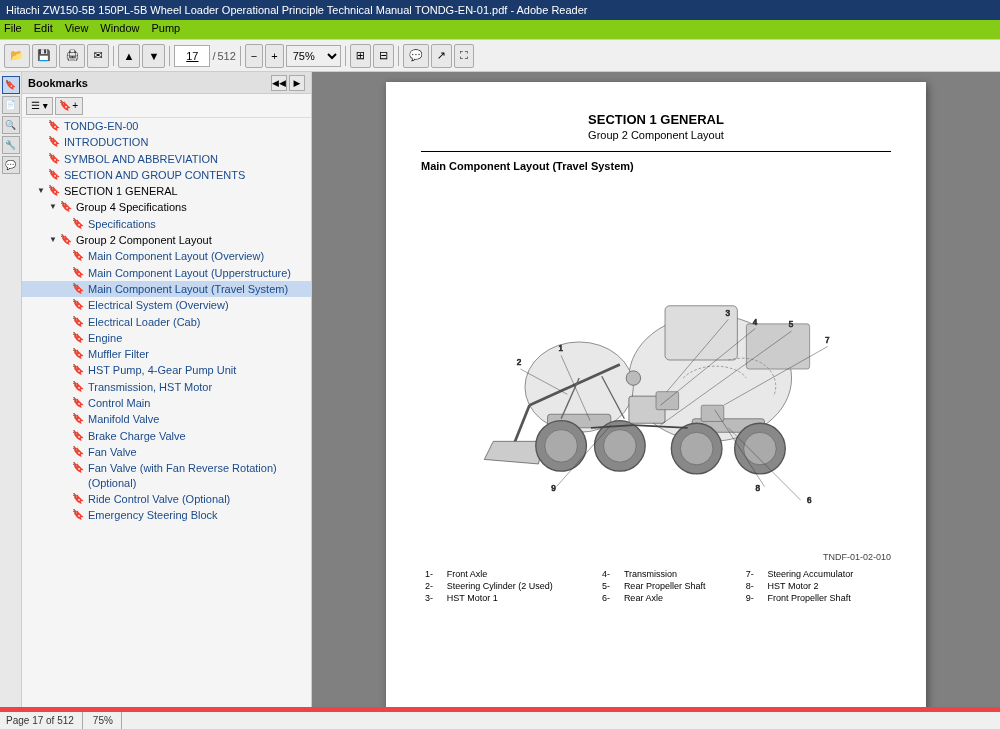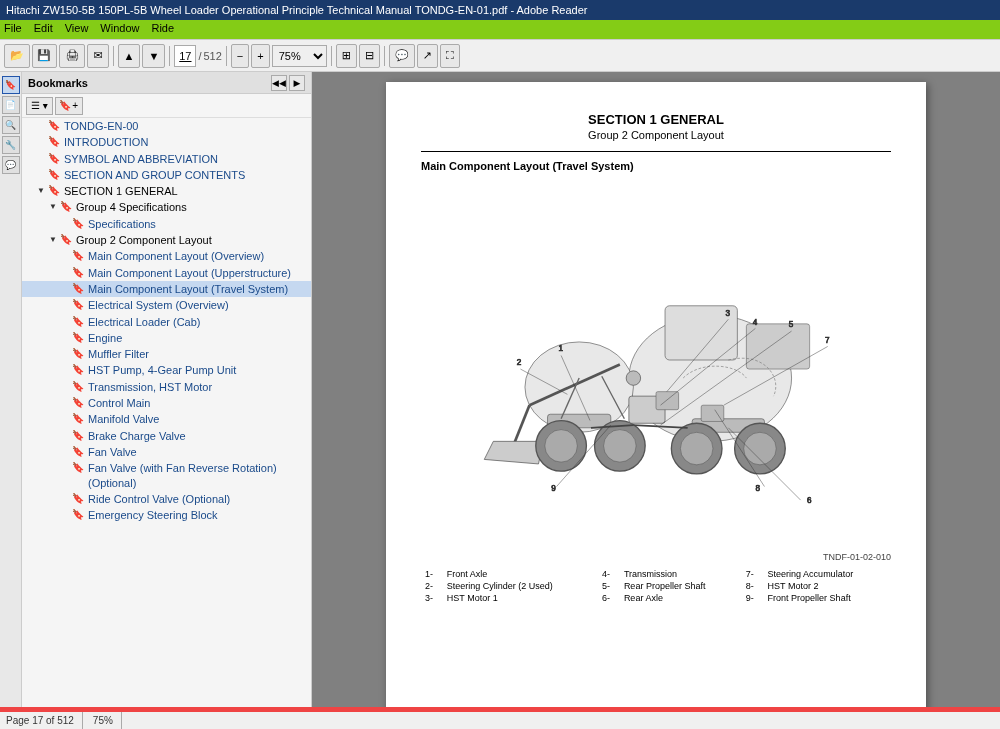--- a/index.html
+++ b/index.html
@@ -49,21 +49,21 @@
       display: flex;
       align-items: center;
       justify-content: center;
     }
     .tb-separator { width: 1px; background: #aaa; height: 20px; margin: 0 2px; }
     .tb-input {
       border: 1px solid #aaa;
       padding: 1px 3px;
       font-size: 11px;
       height: 22px;
-      width: 22px;
+      width: 36px;
       text-align: center;
       text-decoration: underline;
     }
     .tb-label { font-size: 11px; color: #555; }
     .tb-zoom-select {
       border: 1px solid #aaa;
       font-size: 11px;
       height: 22px;
       padding: 0 2px;
     }
@@ -288,21 +288,21 @@
 
 <div id="title-bar">
   <span>Hitachi ZW150-5B 150PL-5B Wheel Loader Operational Principle Technical Manual TONDG-EN-01.pdf - Adobe Reader</span>
 </div>
 
 <div id="menu-bar">
   <span class="menu-item">File</span>
   <span class="menu-item">Edit</span>
   <span class="menu-item">View</span>
   <span class="menu-item">Window</span>
-  <span class="menu-item">Ride</span>
+  <span class="menu-item">Pump</span>
 </div>
 
 <div id="toolbar">
   <button class="tb-btn">📂</button>
   <button class="tb-btn">💾</button>
   <button class="tb-btn">🖨</button>
   <button class="tb-btn">✉</button>
   <div class="tb-separator"></div>
   <button class="tb-btn">▲</button>
   <button class="tb-btn">▼</button>

